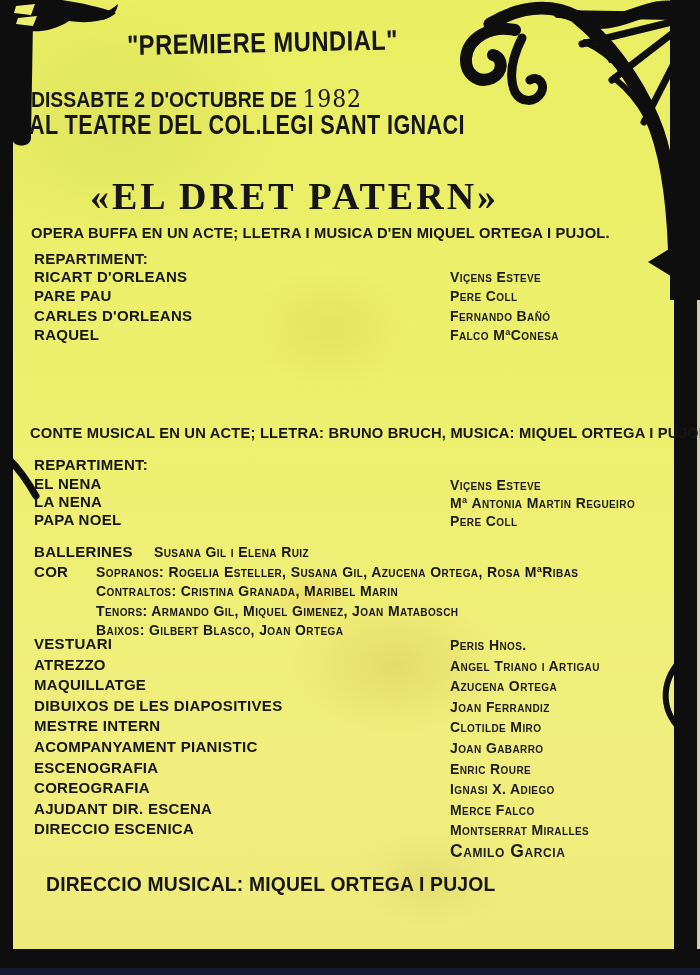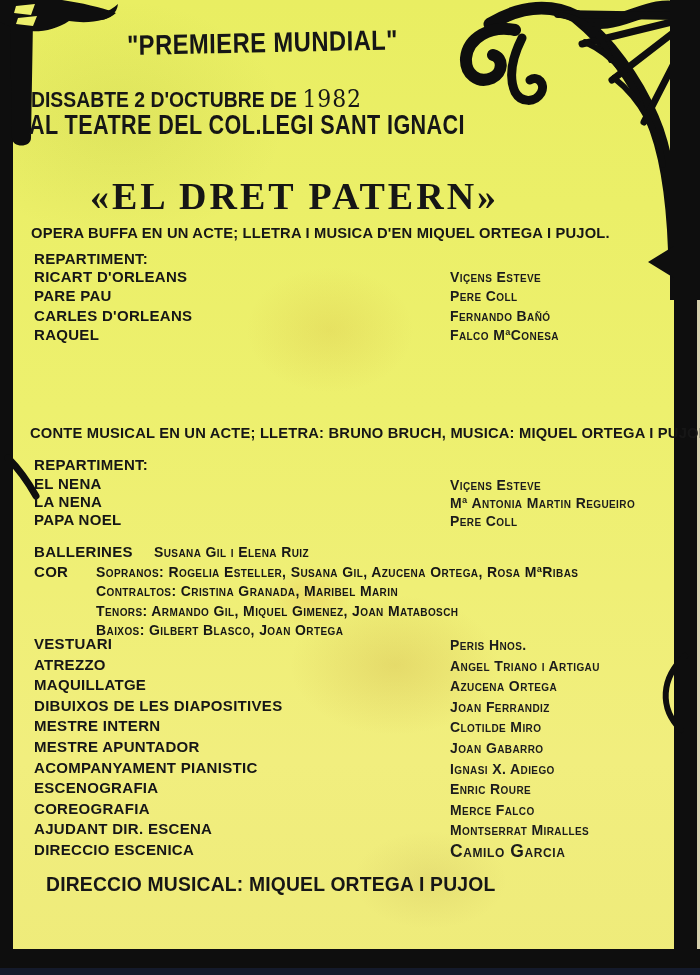--- a/index.html
+++ b/index.html
@@ -157,36 +157,35 @@
     <span>Tenors: Armando Gil, Miquel Gimenez, Joan Matabosch</span>
     <span>Baixos: Gilbert Blasco, Joan Ortega</span>
   </div>
 
   <div class="abs stack roles credits-roles">
     <span>VESTUARI</span>
     <span>ATREZZO</span>
     <span>MAQUILLATGE</span>
     <span>DIBUIXOS DE LES DIAPOSITIVES</span>
     <span>MESTRE INTERN</span>
-    <span>MESTRE APUNTADOR</span>
     <span>ACOMPANYAMENT PIANISTIC</span>
     <span>ESCENOGRAFIA</span>
     <span>COREOGRAFIA</span>
     <span>AJUDANT DIR. ESCENA</span>
     <span>DIRECCIO ESCENICA</span>
   </div>
   <div class="abs stack perfs credits-perfs">
     <span>Peris Hnos.</span>
     <span>Angel Triano i Artigau</span>
     <span>Azucena Ortega</span>
     <span>Joan Ferrandiz</span>
     <span>Clotilde Miro</span>
     <span>Joan Gabarro</span>
+    <span>Enric Roure</span>
     <span>Ignasi X. Adiego</span>
-    <span>Enric Roure</span>
     <span>Merce Falco</span>
     <span>Montserrat Miralles</span>
     <span>Camilo Garcia</span>
   </div>
 
   <div class="abs footer">
     <span class="cond">DIRECCIO MUSICAL: MIQUEL ORTEGA I PUJOL</span>
   </div>
 
 </div>

